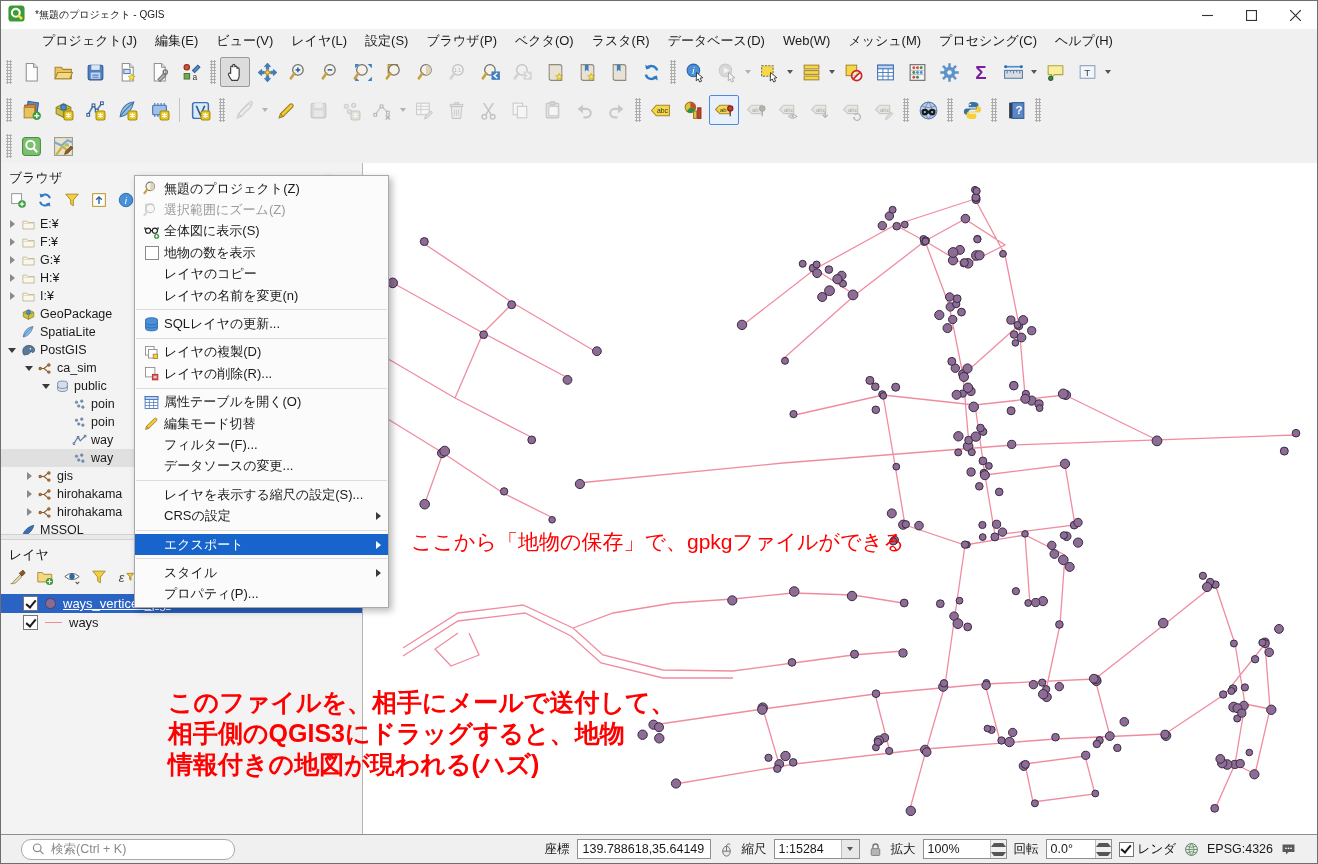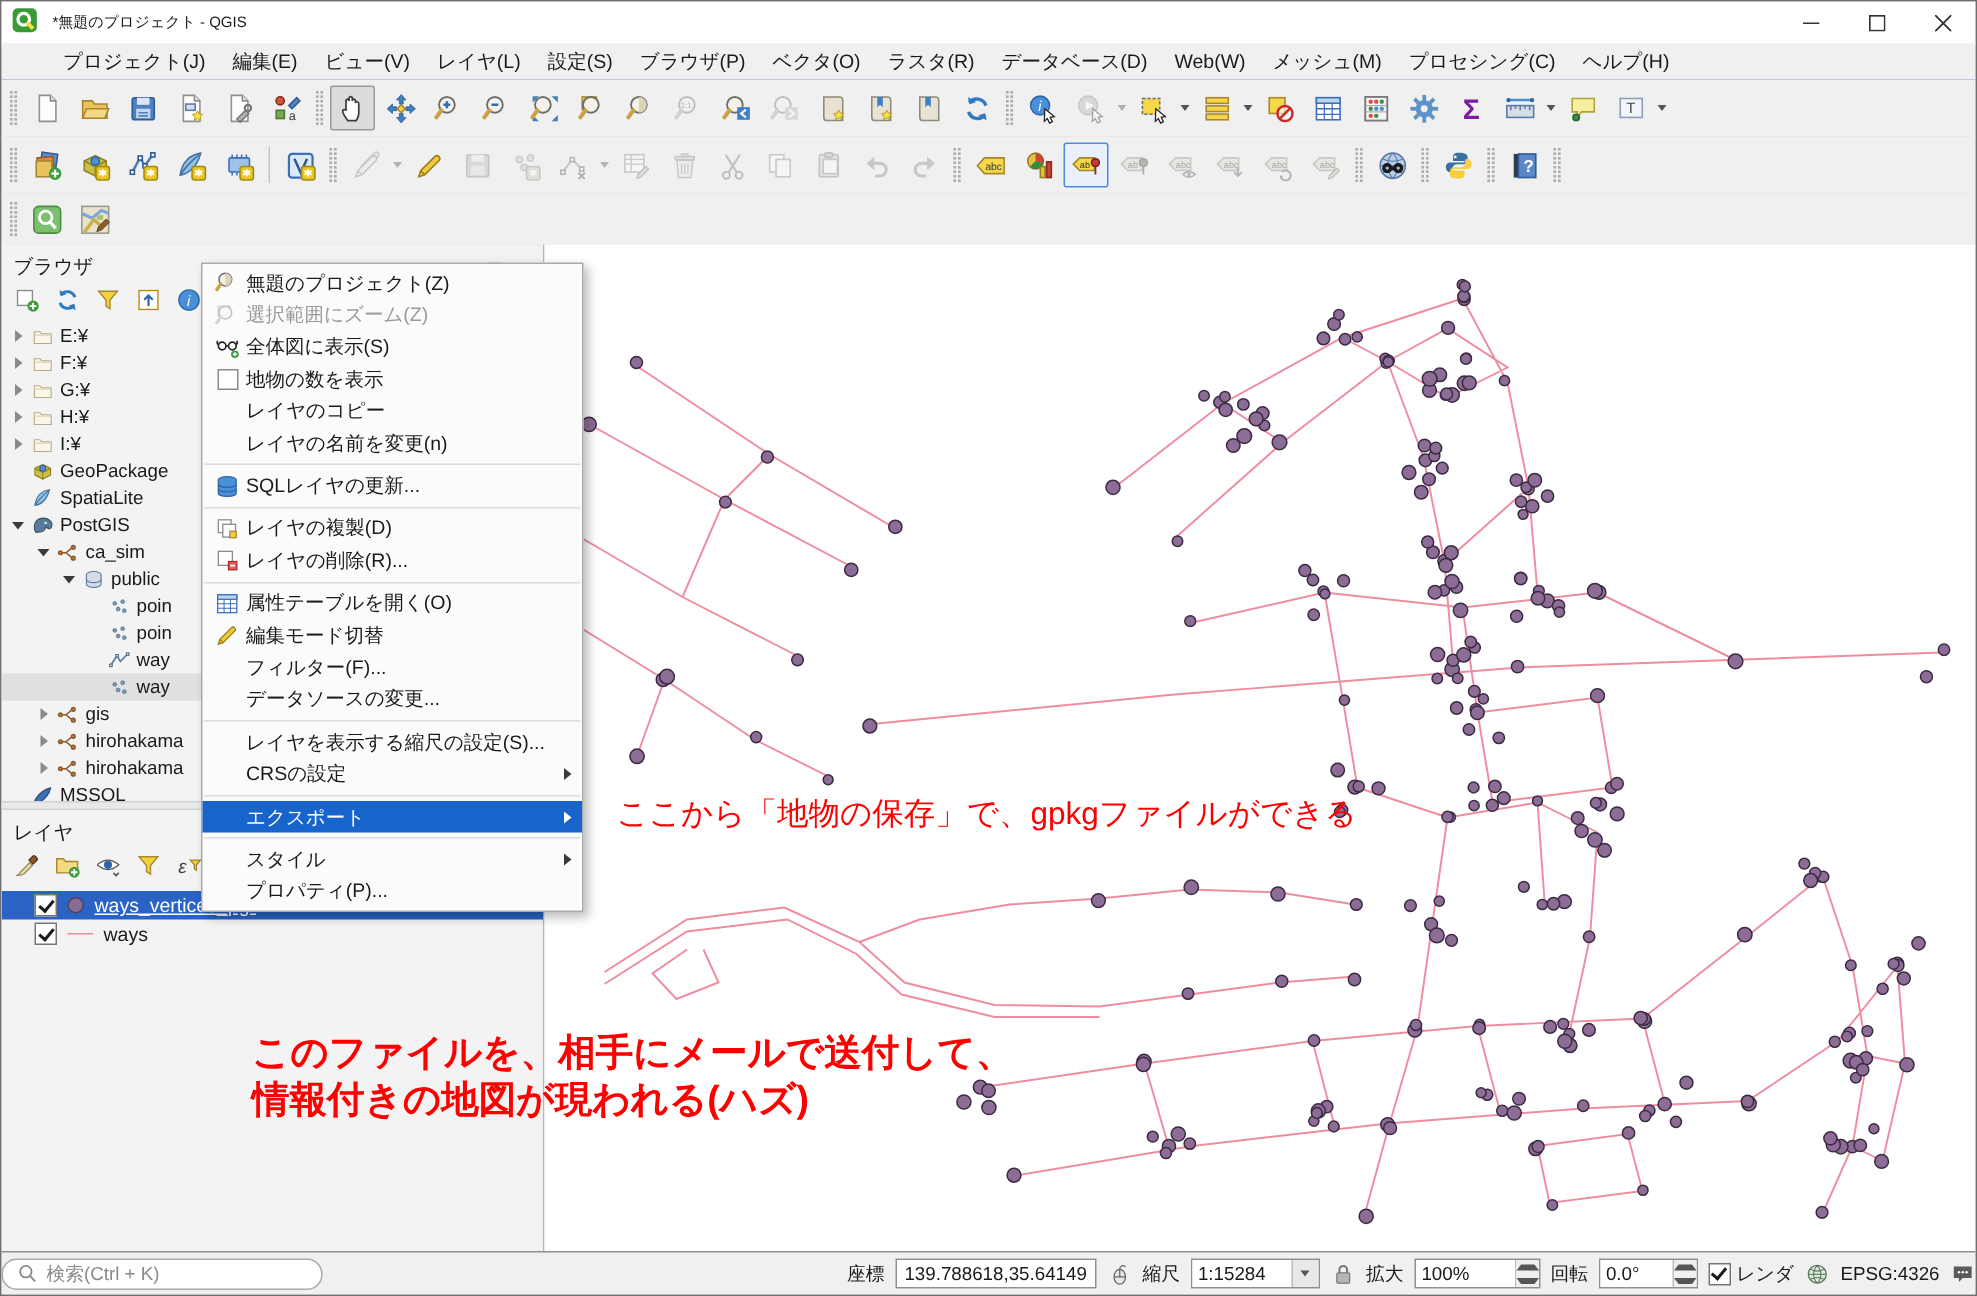--- a/index.html
+++ b/index.html
@@ -66,21 +66,21 @@
   .mico{width:25px;height:20px;display:flex;align-items:center;justify-content:center;flex:none;}
   .mlab{flex:1;white-space:nowrap;overflow:hidden;}
   .msub{width:0;height:0;border-top:4px solid transparent;border-bottom:4px solid transparent;border-left:5px solid #3a3a3a;}
   .mitem.mhl{background:#1765cc;color:#fff;}
   .mitem.mhl .msub{border-left-color:#fff;}
   .mitem.mdis{color:#9b9b9b;}
   .mitem.mdis svg{opacity:.4;filter:grayscale(1);}
   .msep{height:1px;background:#dcdcdc;margin:3px 1px;}
   .mcb{width:12px;height:12px;border:1px solid #8a8a8a;background:#fff;display:inline-block;}
   
-  .statusbar{position:absolute;left:0;right:0;bottom:0;height:29px;background:#f0f0f0;border-top:1px solid #8f8f8f;display:flex;align-items:center;padding:0 0;gap:23px;font-size:12.5px;color:#1a1a1a;box-sizing:border-box;}
+  .statusbar{position:absolute;left:0;right:0;bottom:0;height:29px;background:#f0f0f0;border-top:1px solid #8f8f8f;display:flex;align-items:center;padding:0 20px;gap:23px;font-size:12.5px;color:#1a1a1a;box-sizing:border-box;}
   .sb-search{width:196px;height:19px;border:1px solid #a9a9a9;border-radius:10px;background:#fff;display:flex;align-items:center;padding:0 8px;gap:4px;color:#8a8a8a;flex:none;}
   .sb-right{margin-left:auto;display:flex;align-items:center;gap:7px;}
   .sb-label{white-space:nowrap;}
   .sb-input{height:18px;border:1px solid #8f8f8f;background:#fff;font-size:12.5px;padding:0 5px;font-family:"Liberation Sans",sans-serif;color:#1a1a1a;}
   .sb-combo,.sb-spin{display:flex;align-items:stretch;border:1px solid #8f8f8f;background:#fff;height:20px;box-sizing:border-box;}
   .sb-combo input,.sb-spin input{border:none;outline:none;font-size:12.5px;padding:0 4px;font-family:"Liberation Sans",sans-serif;width:58px;color:#1a1a1a;}
   .cbtn{width:17px;background:#e8e8e8;border-left:1px solid #bdbdbd;display:flex;align-items:center;justify-content:center;}
   .sarr{width:15px;border-left:1px solid #bdbdbd;display:flex;flex-direction:column;}
   .sarr span{flex:1;display:flex;align-items:center;justify-content:center;background:#efefef;}
   .tri-u{width:0;height:0;border-left:3px solid transparent;border-right:3px solid transparent;border-bottom:4px solid #555;}
@@ -1272,20 +1272,21 @@
         <circle cx="296.0" cy="564.2" r="4.5" fill="#8d6c95" stroke="#3a2a42" stroke-width="1"></circle>
         <circle cx="279.6" cy="571.7" r="4.7" fill="#8d6c95" stroke="#3a2a42" stroke-width="1"></circle>
         <circle cx="296.3" cy="575.3" r="4.7" fill="#8d6c95" stroke="#3a2a42" stroke-width="1"></circle>
         <circle cx="921.3" cy="288.1" r="4.0" fill="#8d6c95" stroke="#3a2a42" stroke-width="1"></circle>
       </svg>
   </div>
 
   <div class="note1">ここから「地物の保存」で、gpkgファイルができる</div>
   <div class="note2">
     <div>このファイルを、相手にメールで送付して、</div>
+    <div>相手側のQGIS3にドラッグすると、地物</div>
     <div>情報付きの地図が現われる(ハズ)</div>
   </div>
 
   <div class="ctxmenu">
       <div class="mitem">
         <span class="mico">
           <svg viewBox="0 0 20 20" width="17" height="17">
             <circle cx="8.5" cy="7.5" r="5" fill="#f6f2e7" stroke="#6e6e6e" stroke-width="1.2"></circle>
             <path d="M8.5,2.5 a5,5 0 0 1 0,10 z" fill="#ddd3b8"></path>
             <path d="M5,11 L1.8,15.5" stroke="#c9a143" stroke-width="2.6" stroke-linecap="round"></path>

